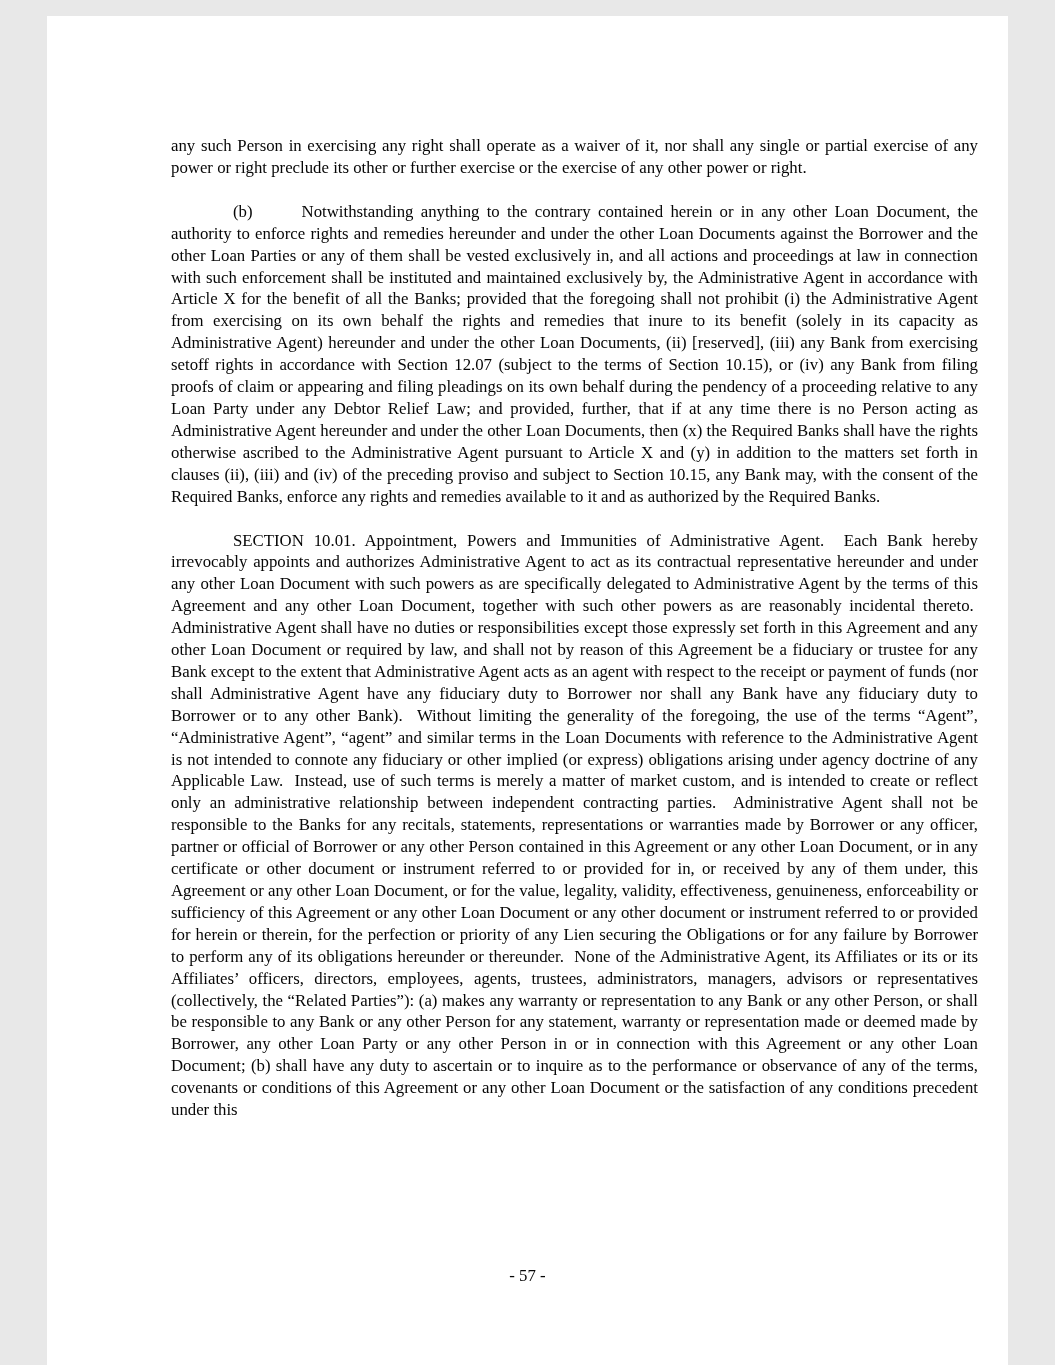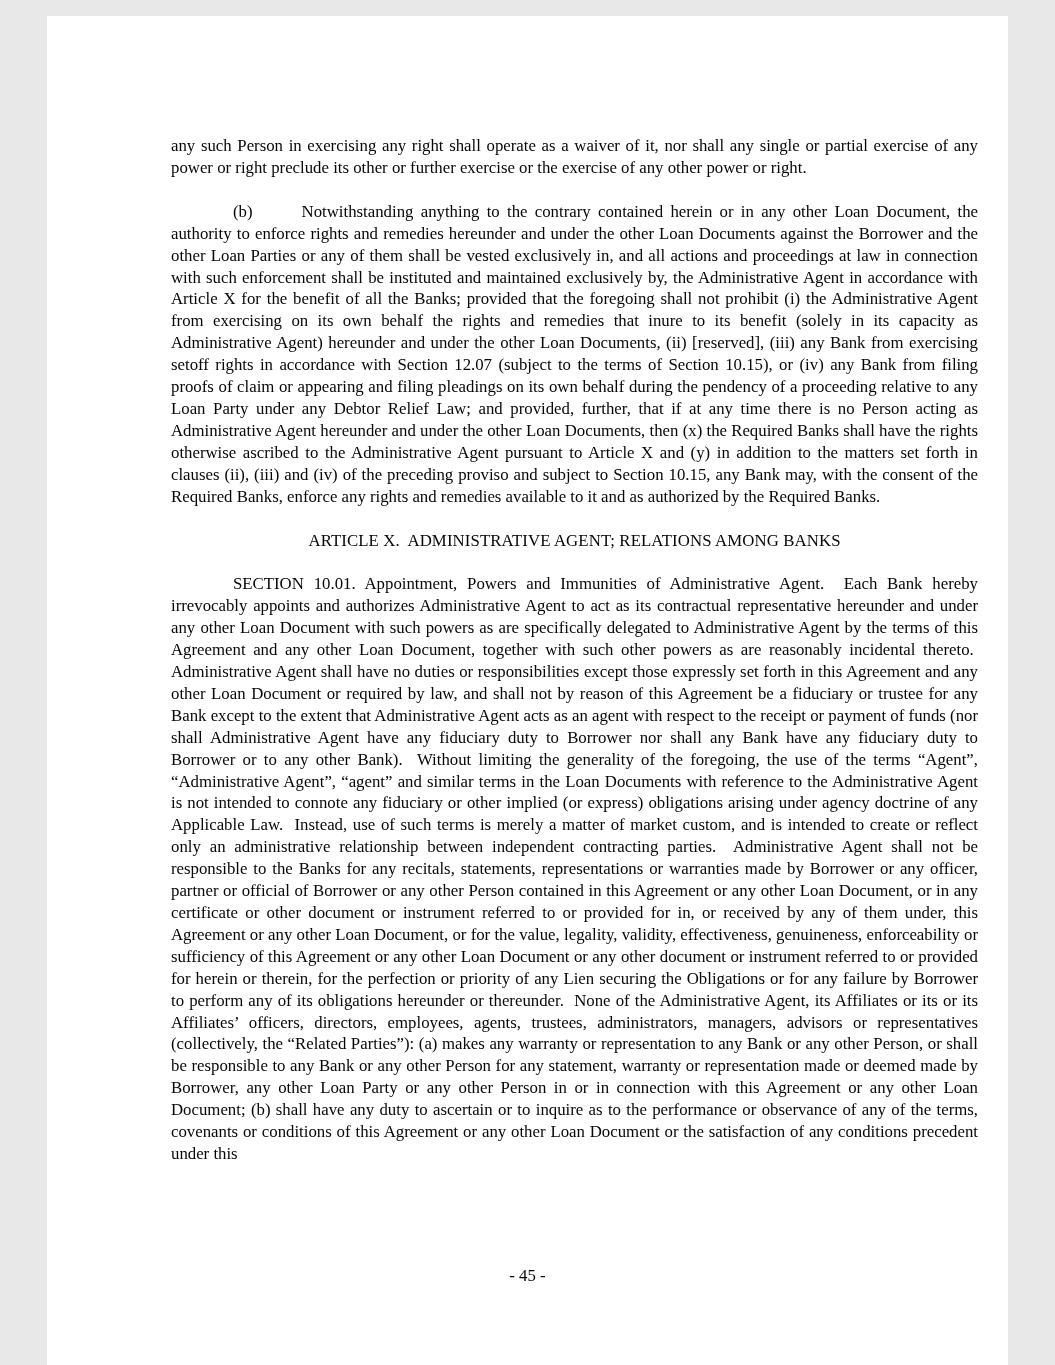--- a/index.html
+++ b/index.html
@@ -51,20 +51,19 @@
 </head>
 <body>
 
 <div class="page">
   <main class="content">
 
     <p class="para">any such Person in exercising any right shall operate as a waiver of it, nor shall any single or partial exercise of any power or right preclude its other or further exercise or the exercise of any other power or right.</p>
 
     <p class="para indented"><span>(b)</span><span class="tab-spacer"></span><span>Notwithstanding anything to the contrary contained herein or in any other Loan Document, the authority to enforce rights and remedies hereunder and under the other Loan Documents against the Borrower and the other Loan Parties or any of them shall be vested exclusively in, and all actions and proceedings at law in connection with such enforcement shall be instituted and maintained exclusively by, the Administrative Agent in accordance with Article X for the benefit of all the Banks; provided that the foregoing shall not prohibit (i) the Administrative Agent from exercising on its own behalf the rights and remedies that inure to its benefit (solely in its capacity as Administrative Agent) hereunder and under the other Loan Documents, (ii) [reserved], (iii) any Bank from exercising setoff rights in accordance with Section 12.07 (subject to the terms of Section 10.15), or (iv) any Bank from filing proofs of claim or appearing and filing pleadings on its own behalf during the pendency of a proceeding relative to any Loan Party under any Debtor Relief Law; and provided, further, that if at any time there is no Person acting as Administrative Agent hereunder and under the other Loan Documents, then (x) the Required Banks shall have the rights otherwise ascribed to the Administrative Agent pursuant to Article X and (y) in addition to the matters set forth in clauses (ii), (iii) and (iv) of the preceding proviso and subject to Section 10.15, any Bank may, with the consent of the Required Banks, enforce any rights and remedies available to it and as authorized by the Required Banks.</span></p>
 
-    <h2 class="article-heading">ARTICLE X.&nbsp; ADMINISTRATIVE AGENT; RELATIONS AMONG BANKS</h2>
 
     <p class="para indented"><span>SECTION 10.01. </span><span class="underlined">Appointment, Powers and Immunities of Administrative Agent</span><span>.&nbsp; Each Bank hereby irrevocably appoints and authorizes Administrative Agent to act as its contractual representative hereunder and under any other Loan Document with such powers as are specifically delegated to Administrative Agent by the terms of this Agreement and any other Loan Document, together with such other powers as are reasonably incidental thereto.&nbsp; Administrative Agent shall have no duties or responsibilities except those expressly set forth in this Agreement and any other Loan Document or required by law, and shall not by reason of this Agreement be a fiduciary or trustee for any Bank except to the extent that Administrative Agent acts as an agent with respect to the receipt or payment of funds (nor shall Administrative Agent have any fiduciary duty to Borrower nor shall any Bank have any fiduciary duty to Borrower or to any other Bank).&nbsp; Without limiting the generality of the foregoing, the use of the terms “Agent”, “Administrative Agent”, “agent” and similar terms in the Loan Documents with reference to the Administrative Agent is not intended to connote any fiduciary or other implied (or express) obligations arising under agency doctrine of any Applicable Law.&nbsp; Instead, use of such terms is merely a matter of market custom, and is intended to create or reflect only an administrative relationship between independent contracting parties.&nbsp; Administrative Agent shall not be responsible to the Banks for any recitals, statements, representations or warranties made by Borrower or any officer, partner or official of Borrower or any other Person contained in this Agreement or any other Loan Document, or in any certificate or other document or instrument referred to or provided for in, or received by any of them under, this Agreement or any other Loan Document, or for the value, legality, validity, effectiveness, genuineness, enforceability or sufficiency of this Agreement or any other Loan Document or any other document or instrument referred to or provided for herein or therein, for the perfection or priority of any Lien securing the Obligations or for any failure by Borrower to perform any of its obligations hereunder or thereunder.&nbsp; None of the Administrative Agent, its Affiliates or its or its Affiliates’ officers, directors, employees, agents, trustees, administrators, managers, advisors or representatives (collectively, the “Related Parties”): (a) makes any warranty or representation to any Bank or any other Person, or shall be responsible to any Bank or any other Person for any statement, warranty or representation made or deemed made by Borrower, any other Loan Party or any other Person in or in connection with this Agreement or any other Loan Document; (b) shall have any duty to ascertain or to inquire as to the performance or observance of any of the terms, covenants or conditions of this Agreement or any other Loan Document or the satisfaction of any conditions precedent under this</span></p>
 
   </main>
 
-  <footer class="page-footer">- 45 -</footer>
+  <footer class="page-footer">- 57 -</footer>
 </div>
 
 </body></html>

